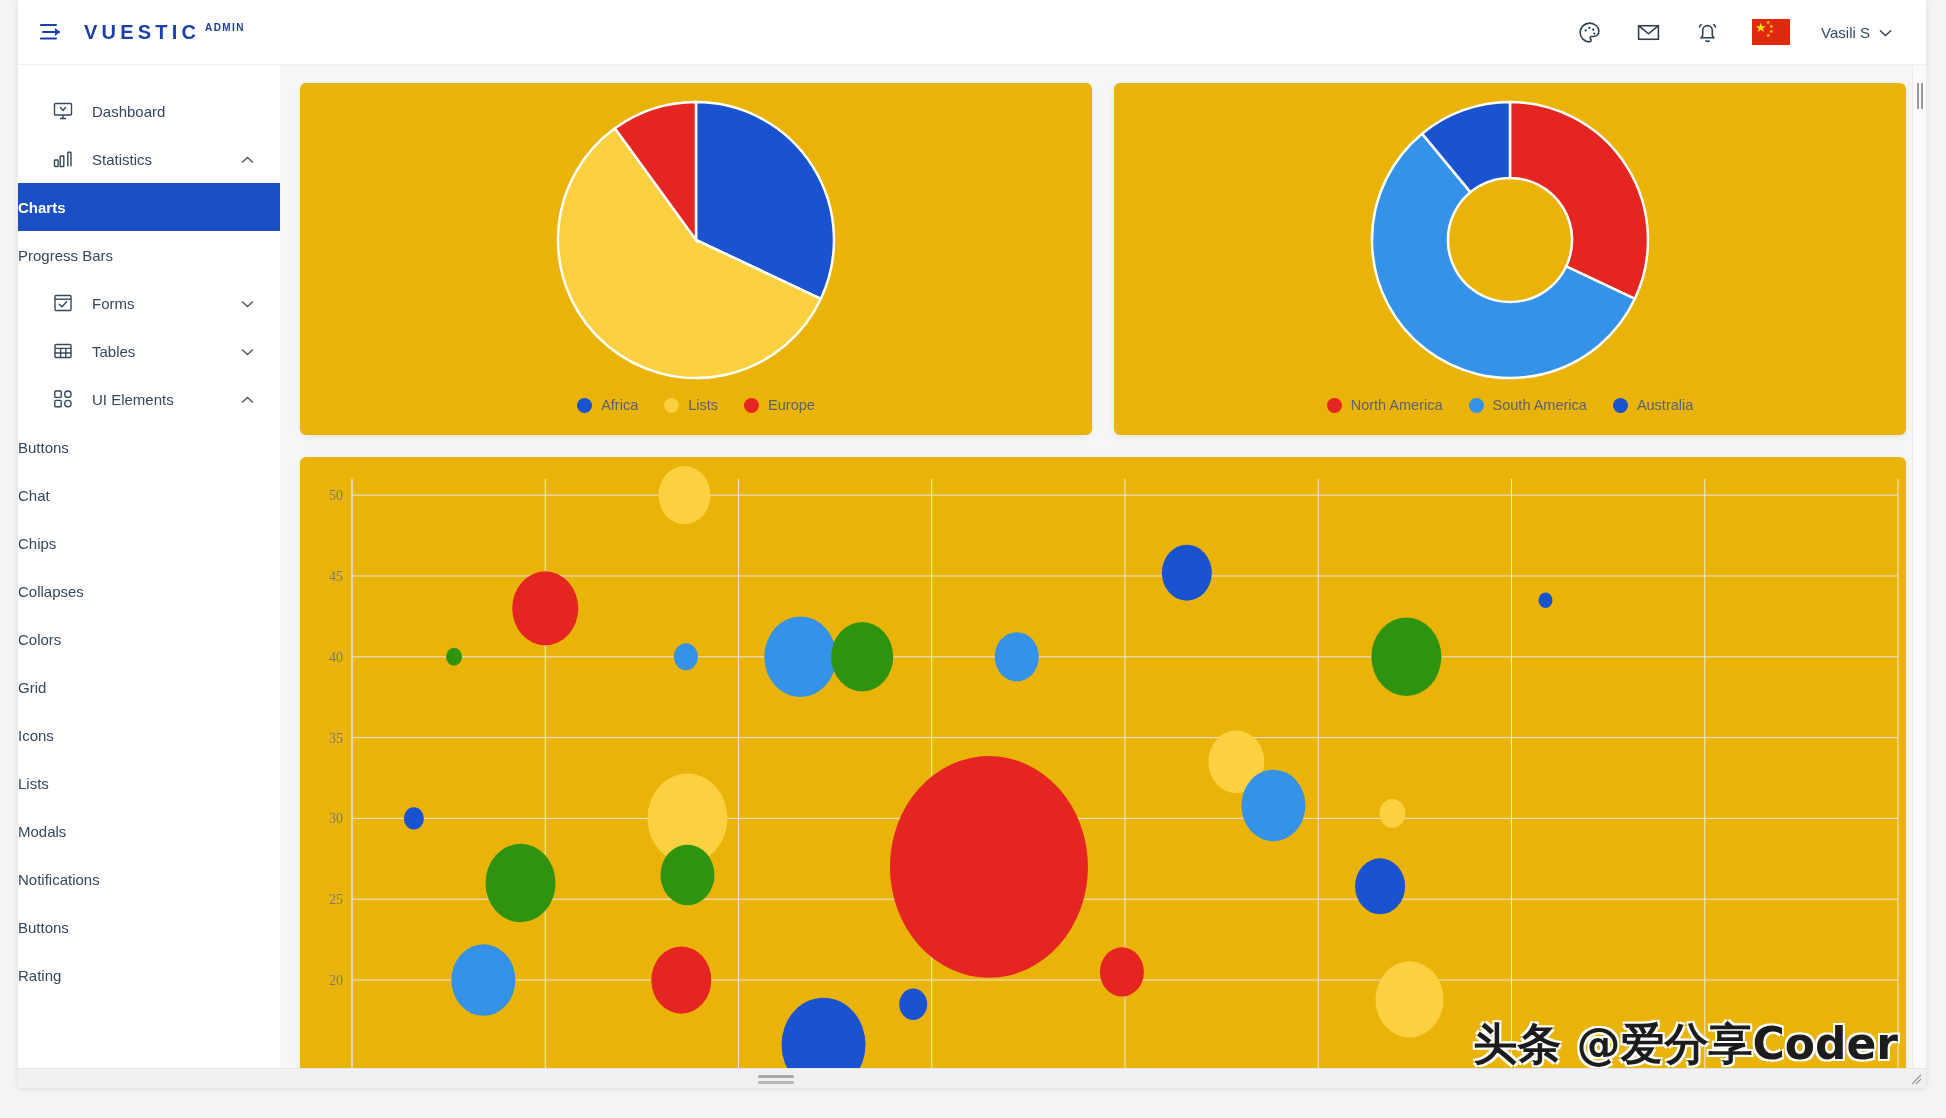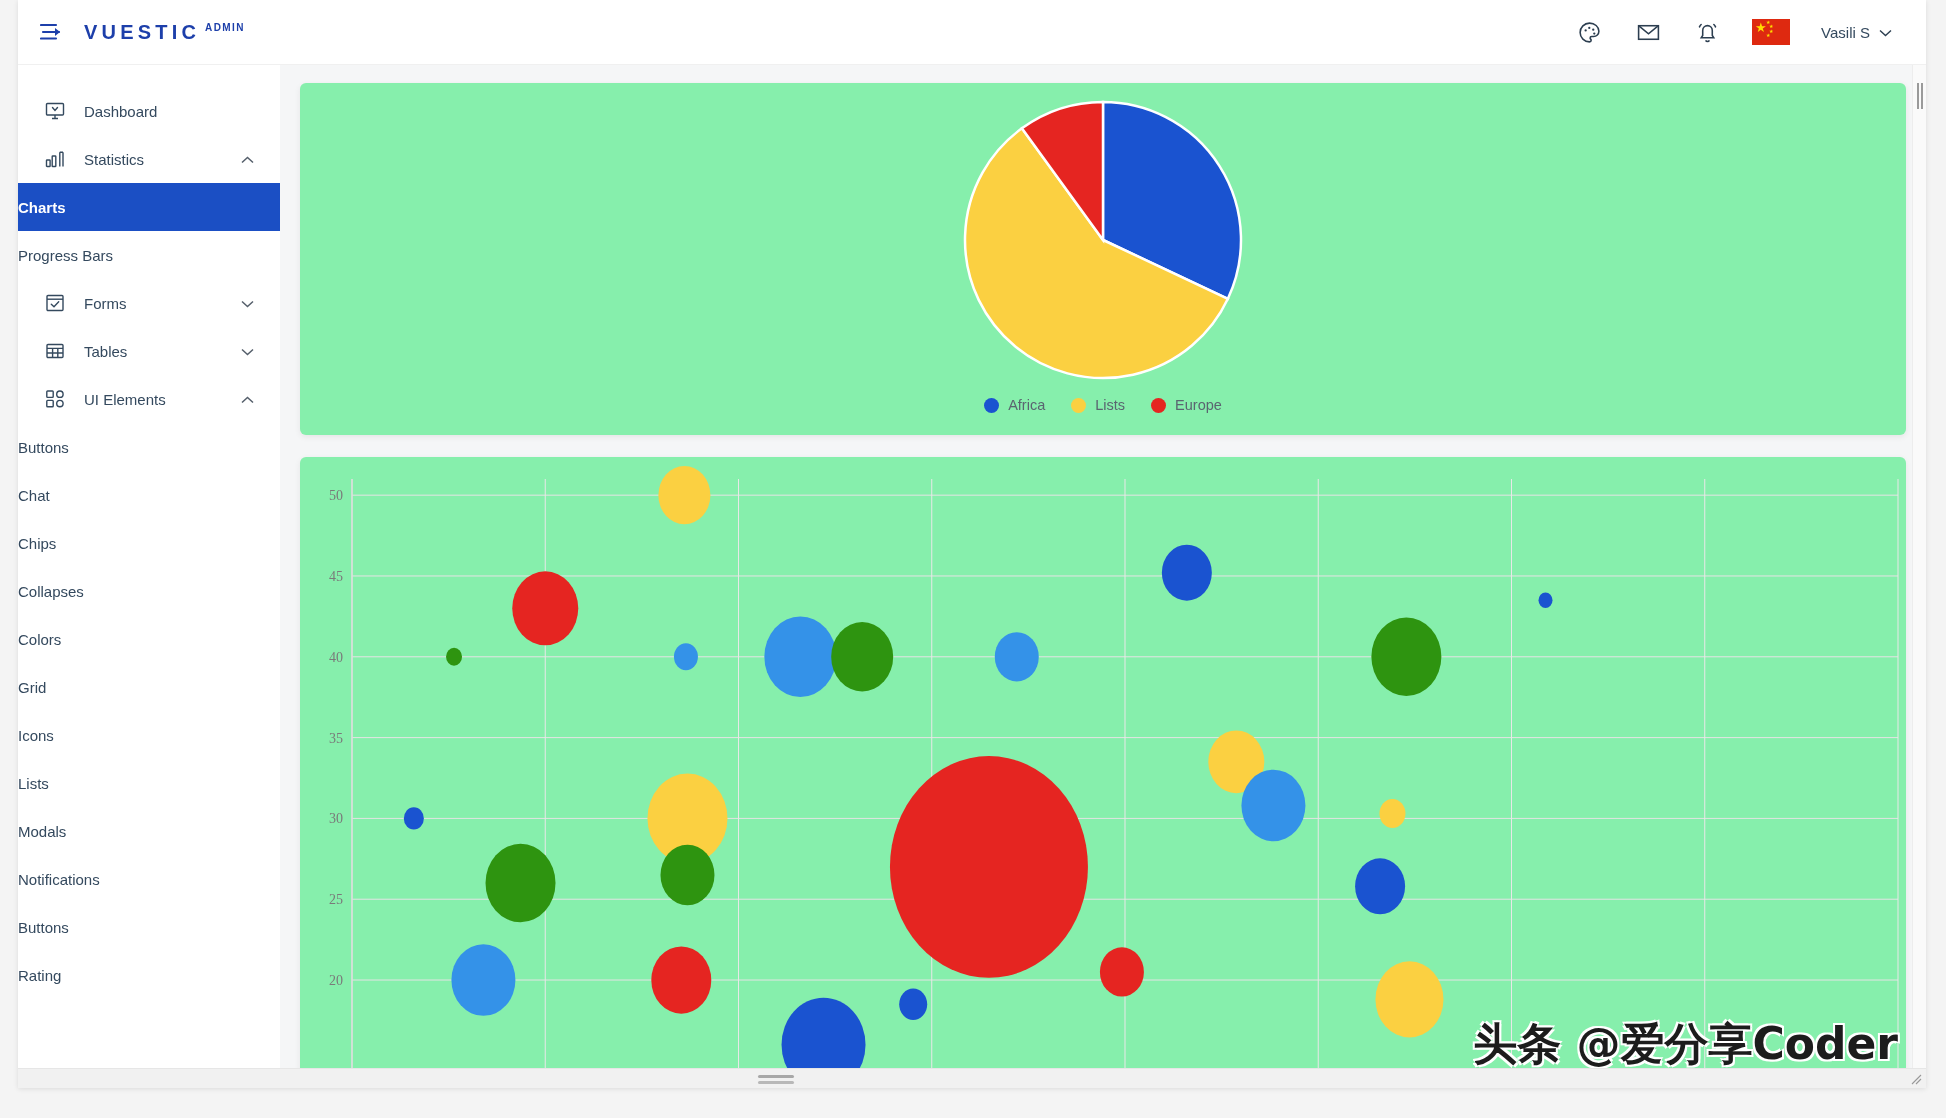--- a/index.html
+++ b/index.html
@@ -61,21 +61,21 @@
   
   .sidebar {
     position: absolute; left: 0; top: 65px;
     width: 262px; height: 1023px;
     background: #ffffff;
     padding-top: 22px;
     overflow: hidden;
   }
   .nav-item {
     height: 48px; display: flex; align-items: center;
-    padding-left: 26px; cursor: pointer; position: relative;
+    padding-left: 34px; cursor: pointer; position: relative;
   }
   .nav-item .ic { width: 22px; height: 22px; display:flex; align-items:center; justify-content:center; flex-shrink:0; }
   .nav-item .lbl { font-size: 15px; color: #34495e; margin-left: 18px; }
   .nav-item .chev { position: absolute; right: 26px; top: 50%; transform: translateY(-50%); }
   .nav-sub {
     height: 48px; display: flex; align-items: center;
     cursor: pointer;
   }
   .nav-sub .lbl { font-size: 15px; color: #34495e; }
   .nav-sub.active { background: #1b4fc4; }
@@ -83,21 +83,21 @@
 
   
   .content {
     position: absolute; left: 262px; top: 65px;
     width: 1646px; height: 1023px;
     padding: 18px 20px 0 20px;
     overflow: hidden;
   }
   .row { display: flex; gap: 22px; }
   .card {
-    background: #86efac; border-radius: 6px;
+    background: #eab308; border-radius: 6px;
     box-shadow: 0 2px 6px rgba(0,0,0,.07);
     flex: 1; position: relative;
   }
   .card-pies { height: 352px; display:flex; flex-direction: column; align-items:center; justify-content:center; }
   .chart-svg-wrap { flex: 1; display:flex; align-items:center; justify-content:center; width: 100%; }
   .legend { display: flex; gap: 26px; align-items: center; padding-bottom: 22px; }
   .legend-item { display: flex; align-items: center; gap: 9px; cursor: pointer; }
   .legend-dot { width: 15px; height: 15px; border-radius: 50%; flex-shrink: 0; }
   .legend-label { font-size: 14.5px; color: #5a6570; }
 
@@ -350,20 +350,43 @@
               <span class="legend-dot" style="background: rgb(251, 208, 65);"></span>
               <span class="legend-label">Lists</span>
             </div>
             <div class="legend-item">
               <span class="legend-dot" style="background: rgb(229, 37, 33);"></span>
               <span class="legend-label">Europe</span>
             </div>
           </div>
       </div>
 
+      <div class="card card-pies">
+        <div class="chart-svg-wrap">
+          <svg id="donut-svg" width="300" height="300" viewBox="0 0 300 300">
+              <path d="M 150 12 A 138 138 0 0 1 274.86613324031066 208.75754223598003 L 206.1897599581398 176.440894006191 A 62.1 62.1 0 0 0 150 87.9 Z" fill="#e52521" stroke="#ffffff" stroke-width="2.5"></path>
+              <path d="M 274.86613324031066 208.75754223598003 A 138 138 0 1 1 62.035489414680825 43.66917249694107 L 110.41597023660637 102.15112762362348 A 62.1 62.1 0 1 0 206.1897599581398 176.440894006191 Z" fill="#3492e8" stroke="#ffffff" stroke-width="2.5"></path>
+              <path d="M 62.035489414680825 43.66917249694107 A 138 138 0 0 1 149.99999999999997 12 L 149.99999999999997 87.9 A 62.1 62.1 0 0 0 110.41597023660637 102.15112762362348 Z" fill="#1a53d0" stroke="#ffffff" stroke-width="2.5"></path>
+            </svg>
+        </div>
+        <div class="legend" id="donut-legend">
+            <div class="legend-item">
+              <span class="legend-dot" style="background: rgb(229, 37, 33);"></span>
+              <span class="legend-label">North America</span>
+            </div>
+            <div class="legend-item">
+              <span class="legend-dot" style="background: rgb(52, 146, 232);"></span>
+              <span class="legend-label">South America</span>
+            </div>
+            <div class="legend-item">
+              <span class="legend-dot" style="background: rgb(26, 83, 208);"></span>
+              <span class="legend-label">Australia</span>
+            </div>
+          </div>
+      </div>
 
     </div>
 
     <div class="card card-bubble">
       <svg id="bubble-svg" width="1604" height="630" viewBox="0 0 1604 630">
           <line x1="52" y1="38.162162162162076" x2="1598" y2="38.162162162162076" stroke="#e4e4e4" stroke-width="1"></line>
           <text x="43" y="43.162162162162076" text-anchor="end" font-size="14" fill="#7a7a7a" font-family="&quot;Liberation Serif&quot;, serif">50</text>
           <line x1="52" y1="118.97297297297297" x2="1598" y2="118.97297297297297" stroke="#e4e4e4" stroke-width="1"></line>
           <text x="43" y="123.97297297297297" text-anchor="end" font-size="14" fill="#7a7a7a" font-family="&quot;Liberation Serif&quot;, serif">45</text>
           <line x1="52" y1="199.78378378378375" x2="1598" y2="199.78378378378375" stroke="#e4e4e4" stroke-width="1"></line>

